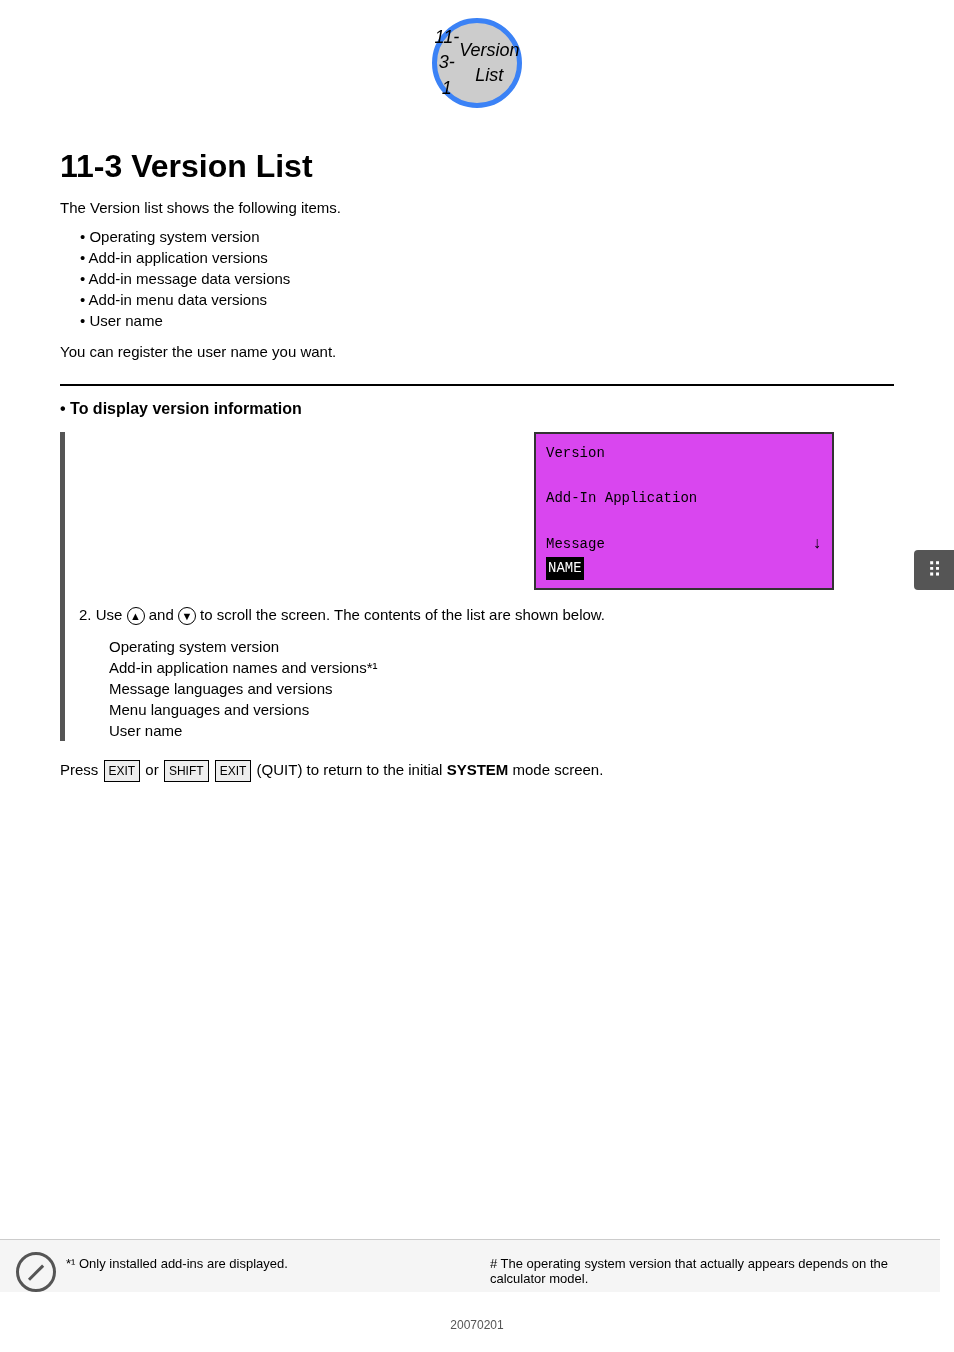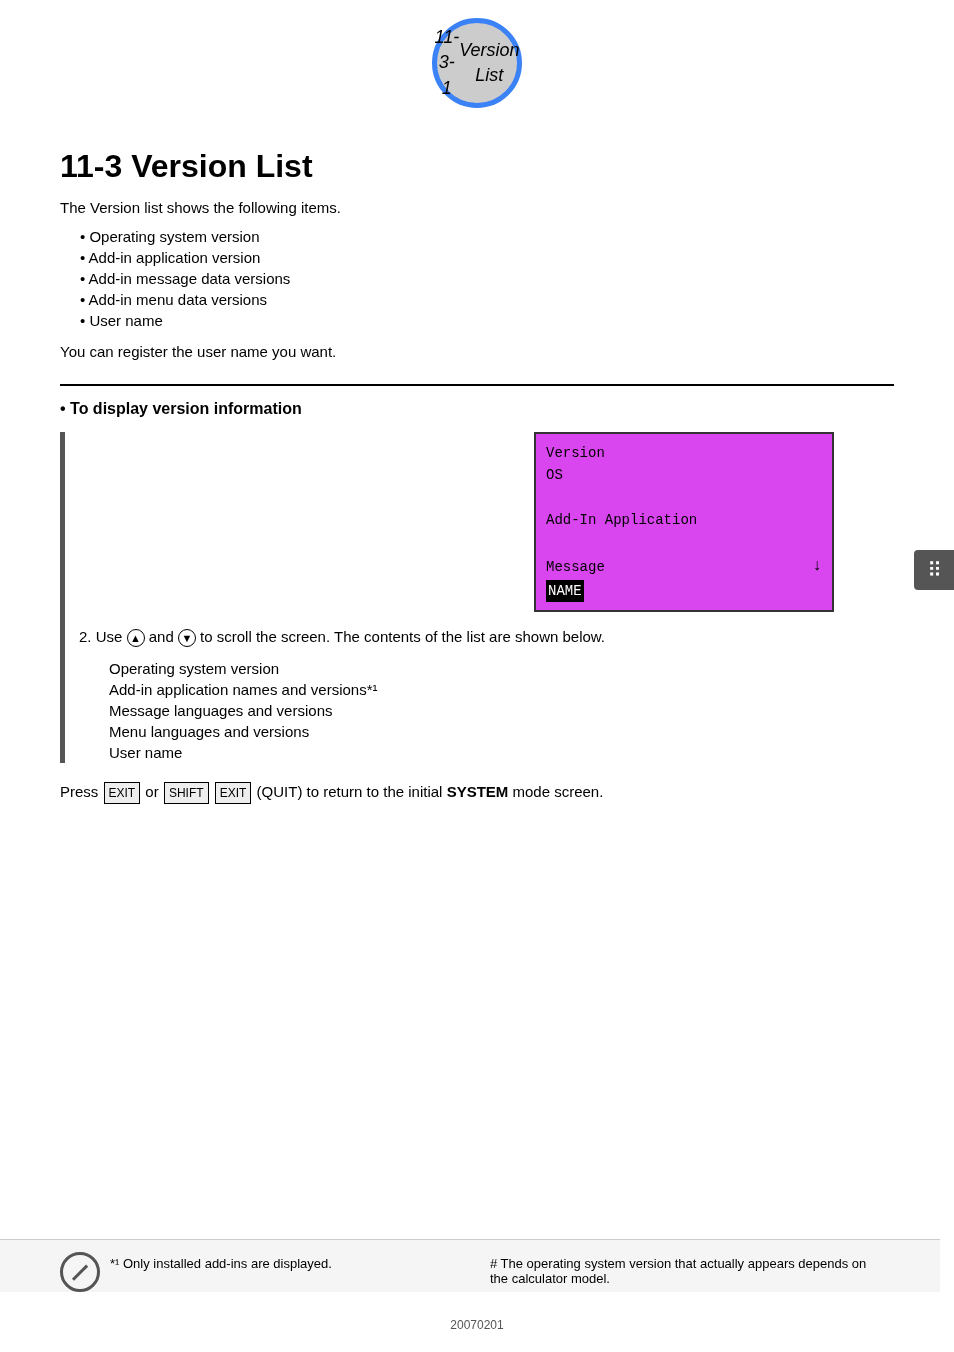--- a/index.html
+++ b/index.html
@@ -174,21 +174,21 @@
       margin: 0 1px;
       vertical-align: middle;
     }
 
     
     .footer-area {
       position: absolute;
       bottom: 60px;
       left: 0;
       right: 14px;
-      padding: 0 60px;
+      padding: 0 16px;
       border-top: 1px solid #ccc;
       padding-top: 12px;
       background: #f5f5f5;
       display: flex;
       gap: 40px;
       align-items: flex-start;
     }
     .footer-note-left {
       display: flex;
       align-items: flex-start;
@@ -252,41 +252,38 @@
 </div>
 
 <div class="content">
 
   <h1>11-3  Version List</h1>
 
   <p class="intro-text">The Version list shows the following items.</p>
 
   <ul class="bullet-list">
     <li>Operating system version</li>
-    <li>Add-in application version</li>
+    <li>Add-in application versions</li>
     <li>Add-in message data versions</li>
     <li>Add-in menu data versions</li>
     <li>User name</li>
   </ul>
 
   <p class="user-name-note">You can register the user name you want.</p>
 
   <hr class="section-divider">
 
   <p class="section-header">To display version information</p>
 
   <div class="step-block">
 
 
     <div class="screen-mockup">
       <div class="screen-line">
         <span>Version</span>
-      </div>
-      <div class="screen-line">
-        <span>OS</span>
       </div>
       <div class="screen-line">
         <span>&nbsp;</span>
       </div>
       <div class="screen-line">
         <span>Add-In Application</span>
       </div>
       <div class="screen-line">
         <span>&nbsp;</span>
       </div>

